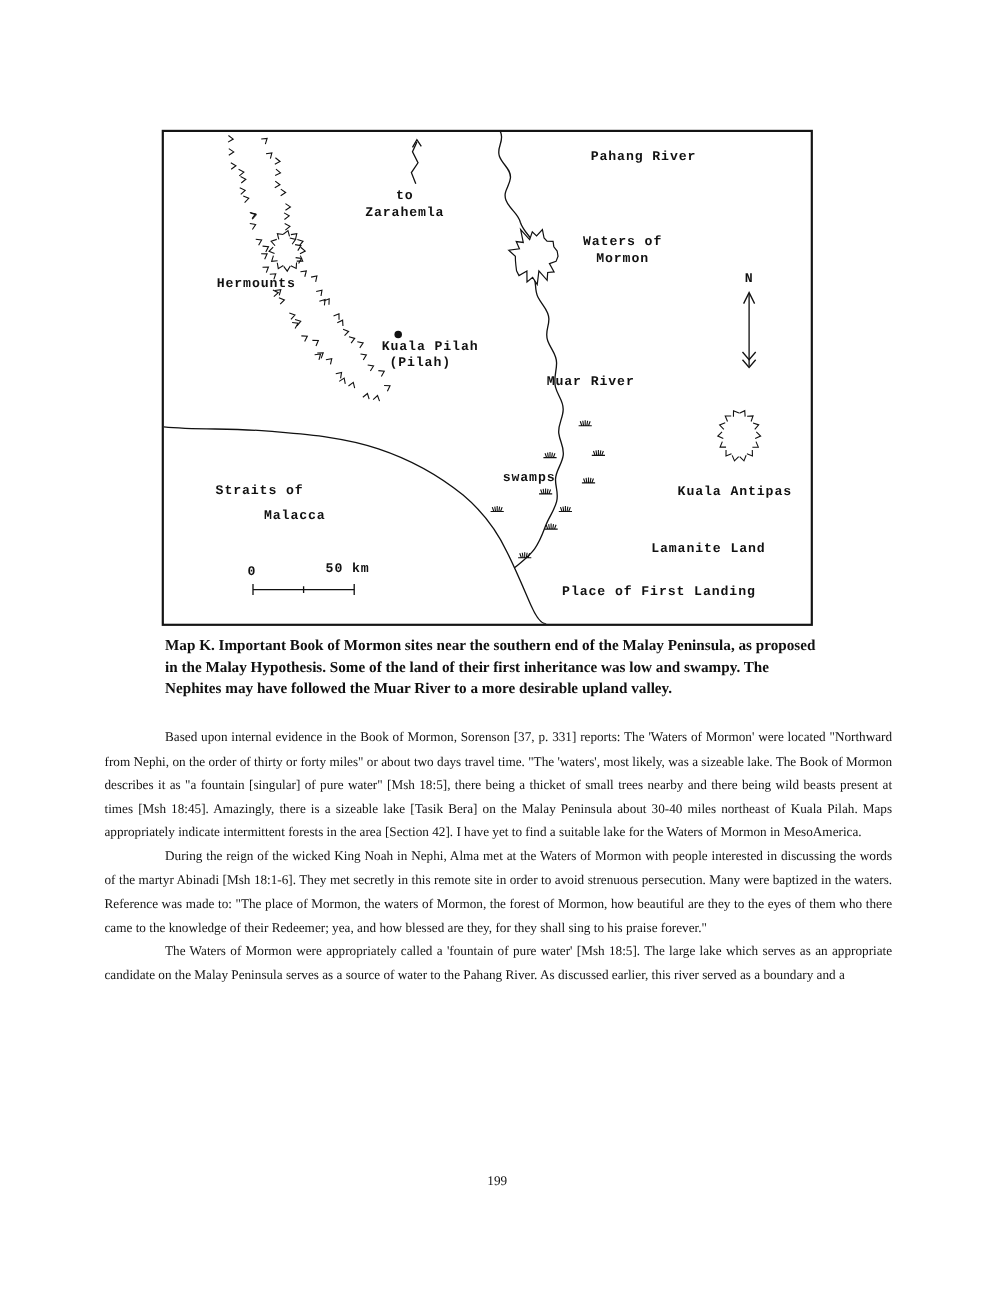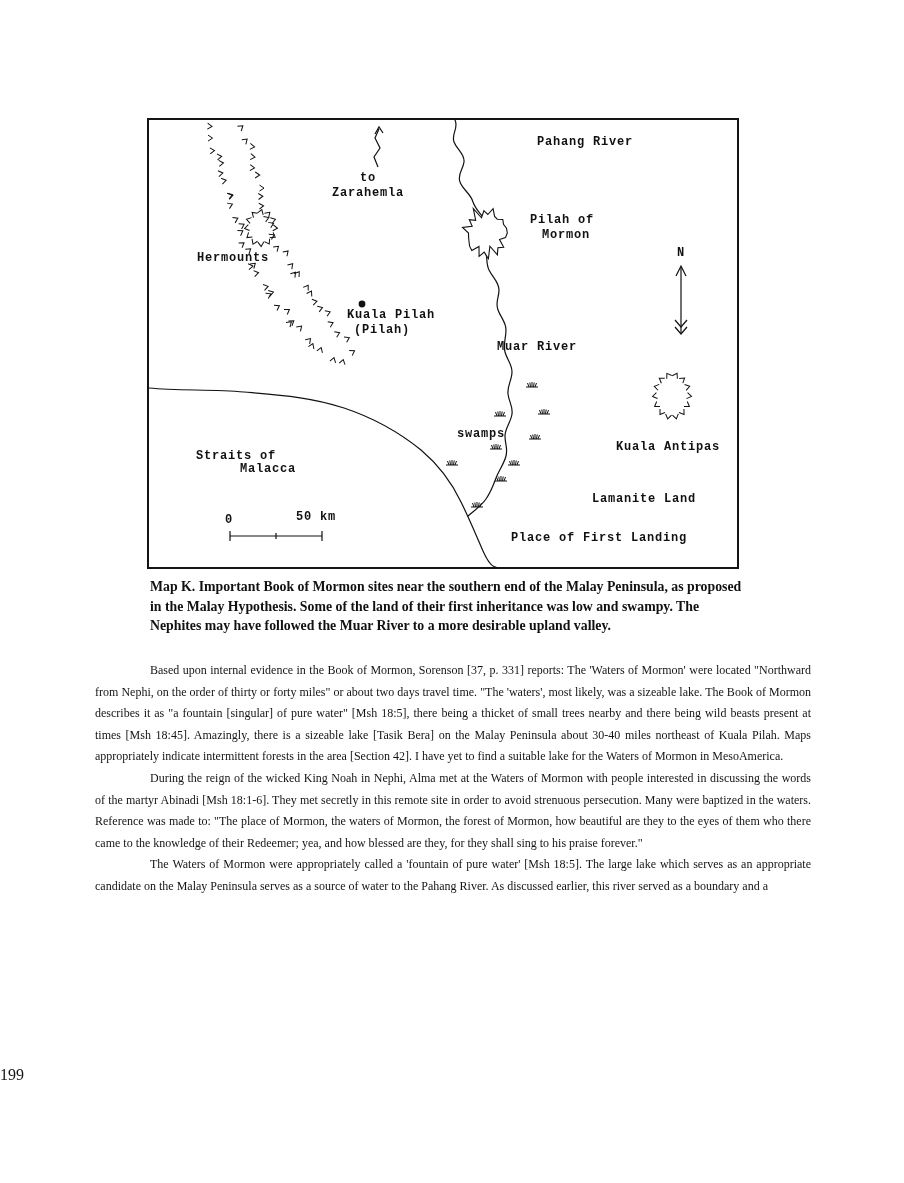--- a/index.html
+++ b/index.html
@@ -25,22 +25,22 @@
   }
   .caption div{white-space:nowrap;}
   
   .body-text{
     position:absolute;left:95px;top:660px;width:716px;
     font-size:12px;line-height:21.6px;text-align:justify;color:#141414;
   }
   .body-text p{margin:0;text-indent:55px;}
   
   .page-number{
-    position:absolute;left:0;top:1066px;width:904px;
-    font-size:16px;color:#141414;
+    position:absolute;left:0;top:1066px;width:904px;text-align:center;
+    font-size:12px;color:#141414;
   }
 </style>
 </head>
 <body>
 
 <div class="page">
 
   <div class="map-figure">
     <svg id="map-svg" width="588" height="447" viewBox="0 0 588 447">
       <defs>
@@ -171,29 +171,29 @@
           <path d="M-3,2 L0,-2.5 L3,2" transform="translate(519.2,255.5) rotate(327)"></path>
           <path d="M-3,2 L0,-2.5 L3,2" transform="translate(526.8,255.5) rotate(390)"></path>
           <path d="M-3,2 L0,-2.5 L3,2" transform="translate(533.6,259.6) rotate(413)"></path>
           <path d="M-3,2 L0,-2.5 L3,2" transform="translate(538.3,266.9) rotate(435)"></path>
         </g>
       </svg>
 
     <span class="mlabel" style="left:388px;top:16px">Pahang River</span>
     <span class="mlabel" style="left:211px;top:52px">to</span>
     <span class="mlabel" style="left:183px;top:67px">Zarahemla</span>
-    <span class="mlabel" style="left:381px;top:94px">Pilah of</span>
+    <span class="mlabel" style="left:381px;top:94px">Waters of</span>
     <span class="mlabel" style="left:393px;top:109px">Mormon</span>
     <span class="mlabel" style="left:528px;top:127px">N</span>
     <span class="mlabel" style="left:48px;top:132px">Hermounts</span>
     <span class="mlabel" style="left:198px;top:189px">Kuala Pilah</span>
     <span class="mlabel" style="left:205px;top:204px">(Pilah)</span>
     <span class="mlabel" style="left:348px;top:221px">Muar River</span>
     <span class="mlabel" style="left:308px;top:308px">swamps</span>
-    <span class="mlabel" style="left:47px;top:330px">Straits of</span>
+    <span class="mlabel" style="left:47px;top:320px">Straits of</span>
     <span class="mlabel" style="left:91px;top:343px">Malacca</span>
     <span class="mlabel" style="left:467px;top:321px">Kuala Antipas</span>
     <span class="mlabel" style="left:443px;top:373px">Lamanite Land</span>
     <span class="mlabel" style="left:76px;top:394px">0</span>
     <span class="mlabel" style="left:147px;top:391px">50 km</span>
     <span class="mlabel" style="left:362px;top:412px">Place of First Landing</span>
   </div>
 
   <div class="caption">
     <div>Map K.  Important Book of Mormon sites near the southern end of the Malay Peninsula, as proposed</div>

